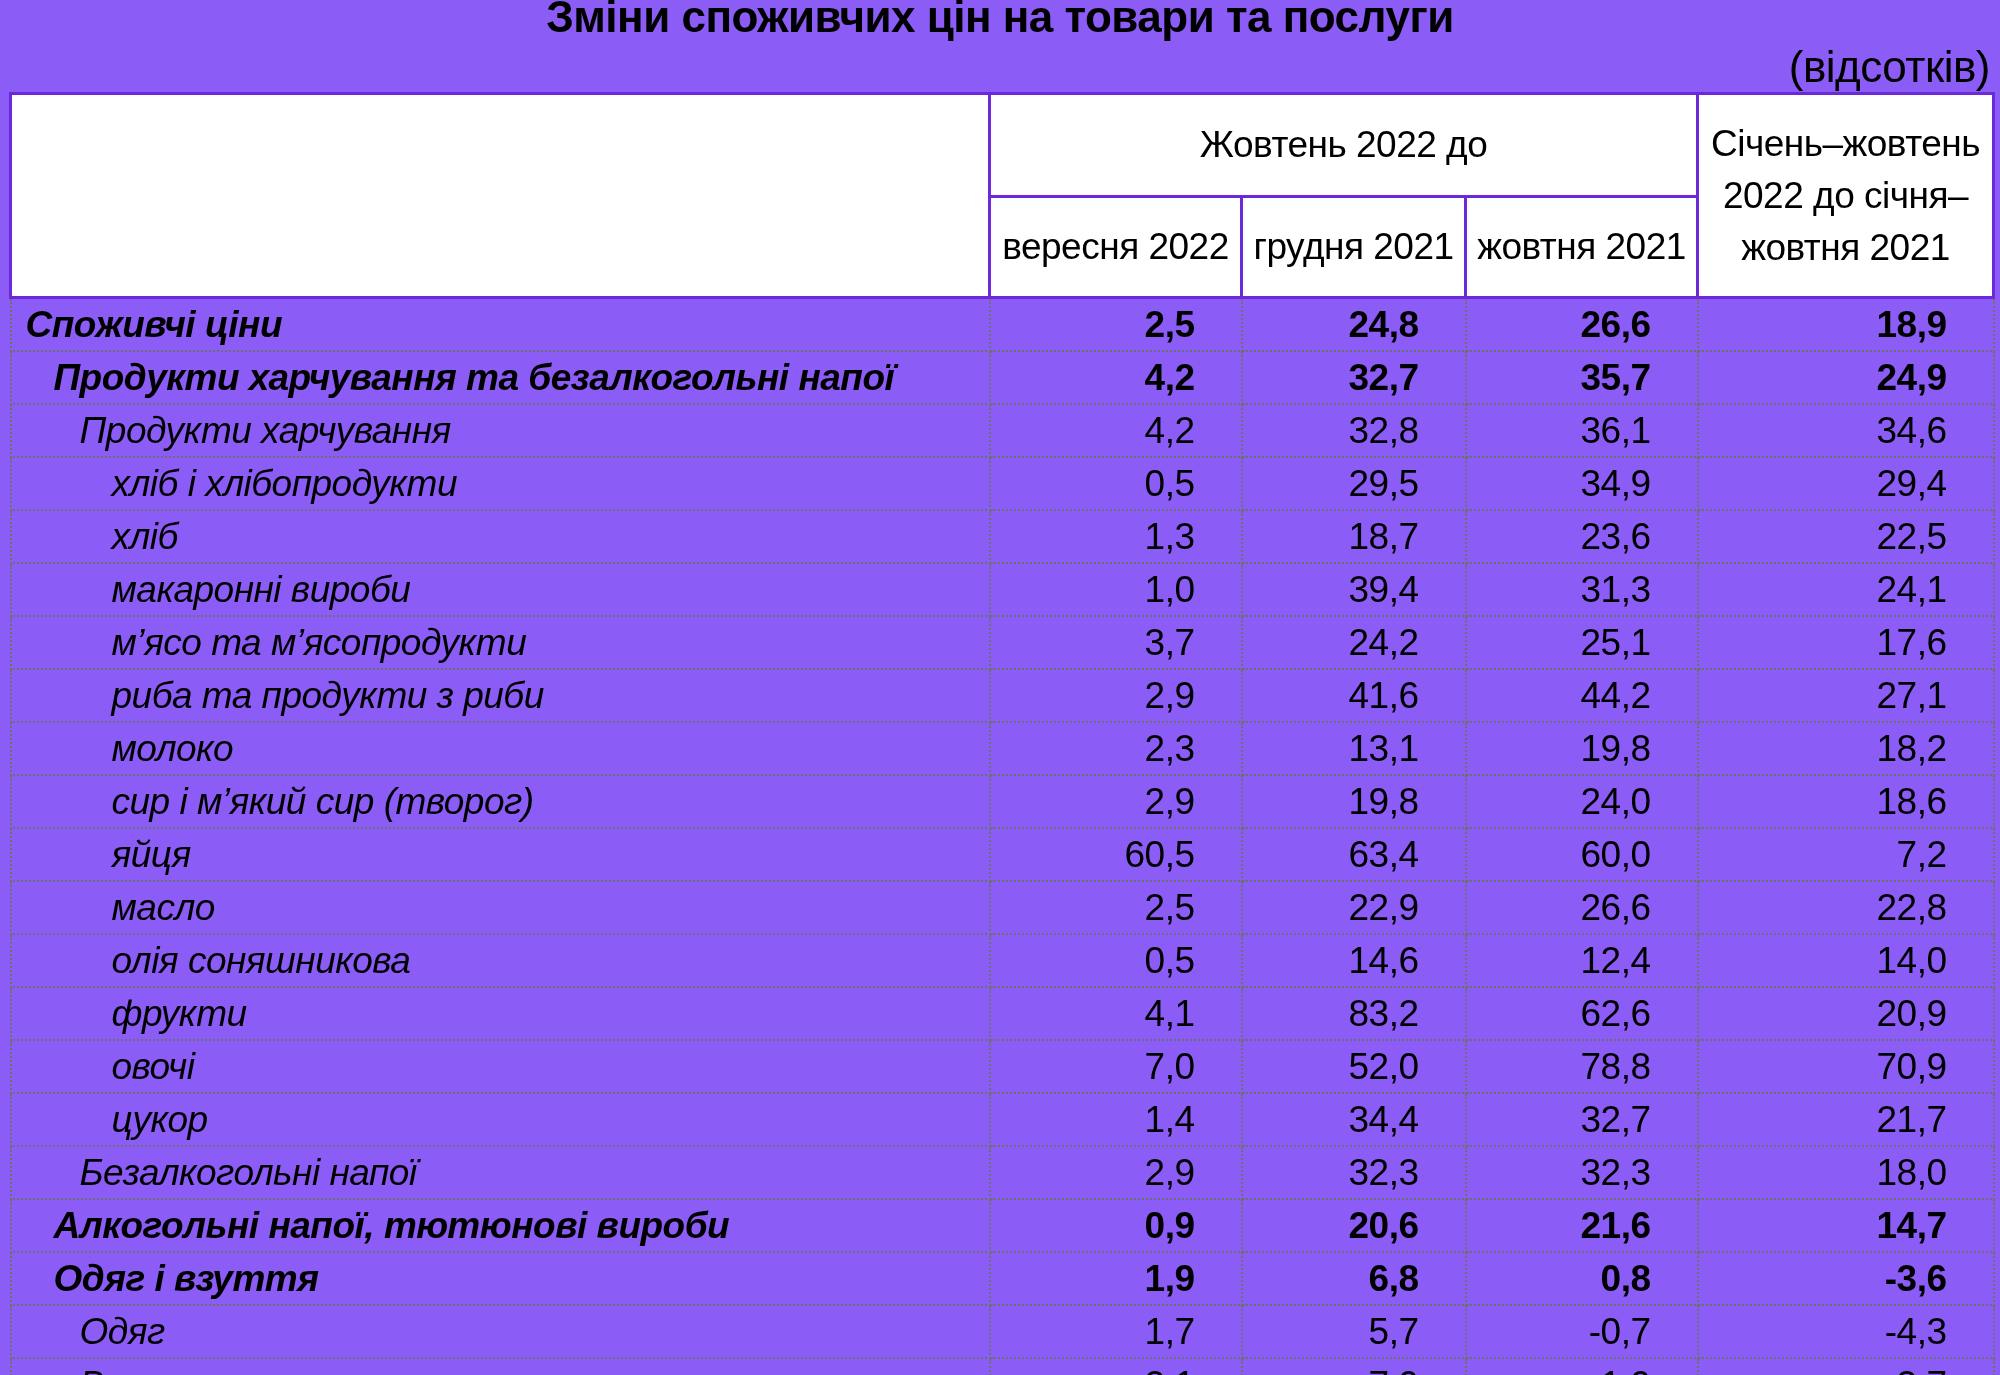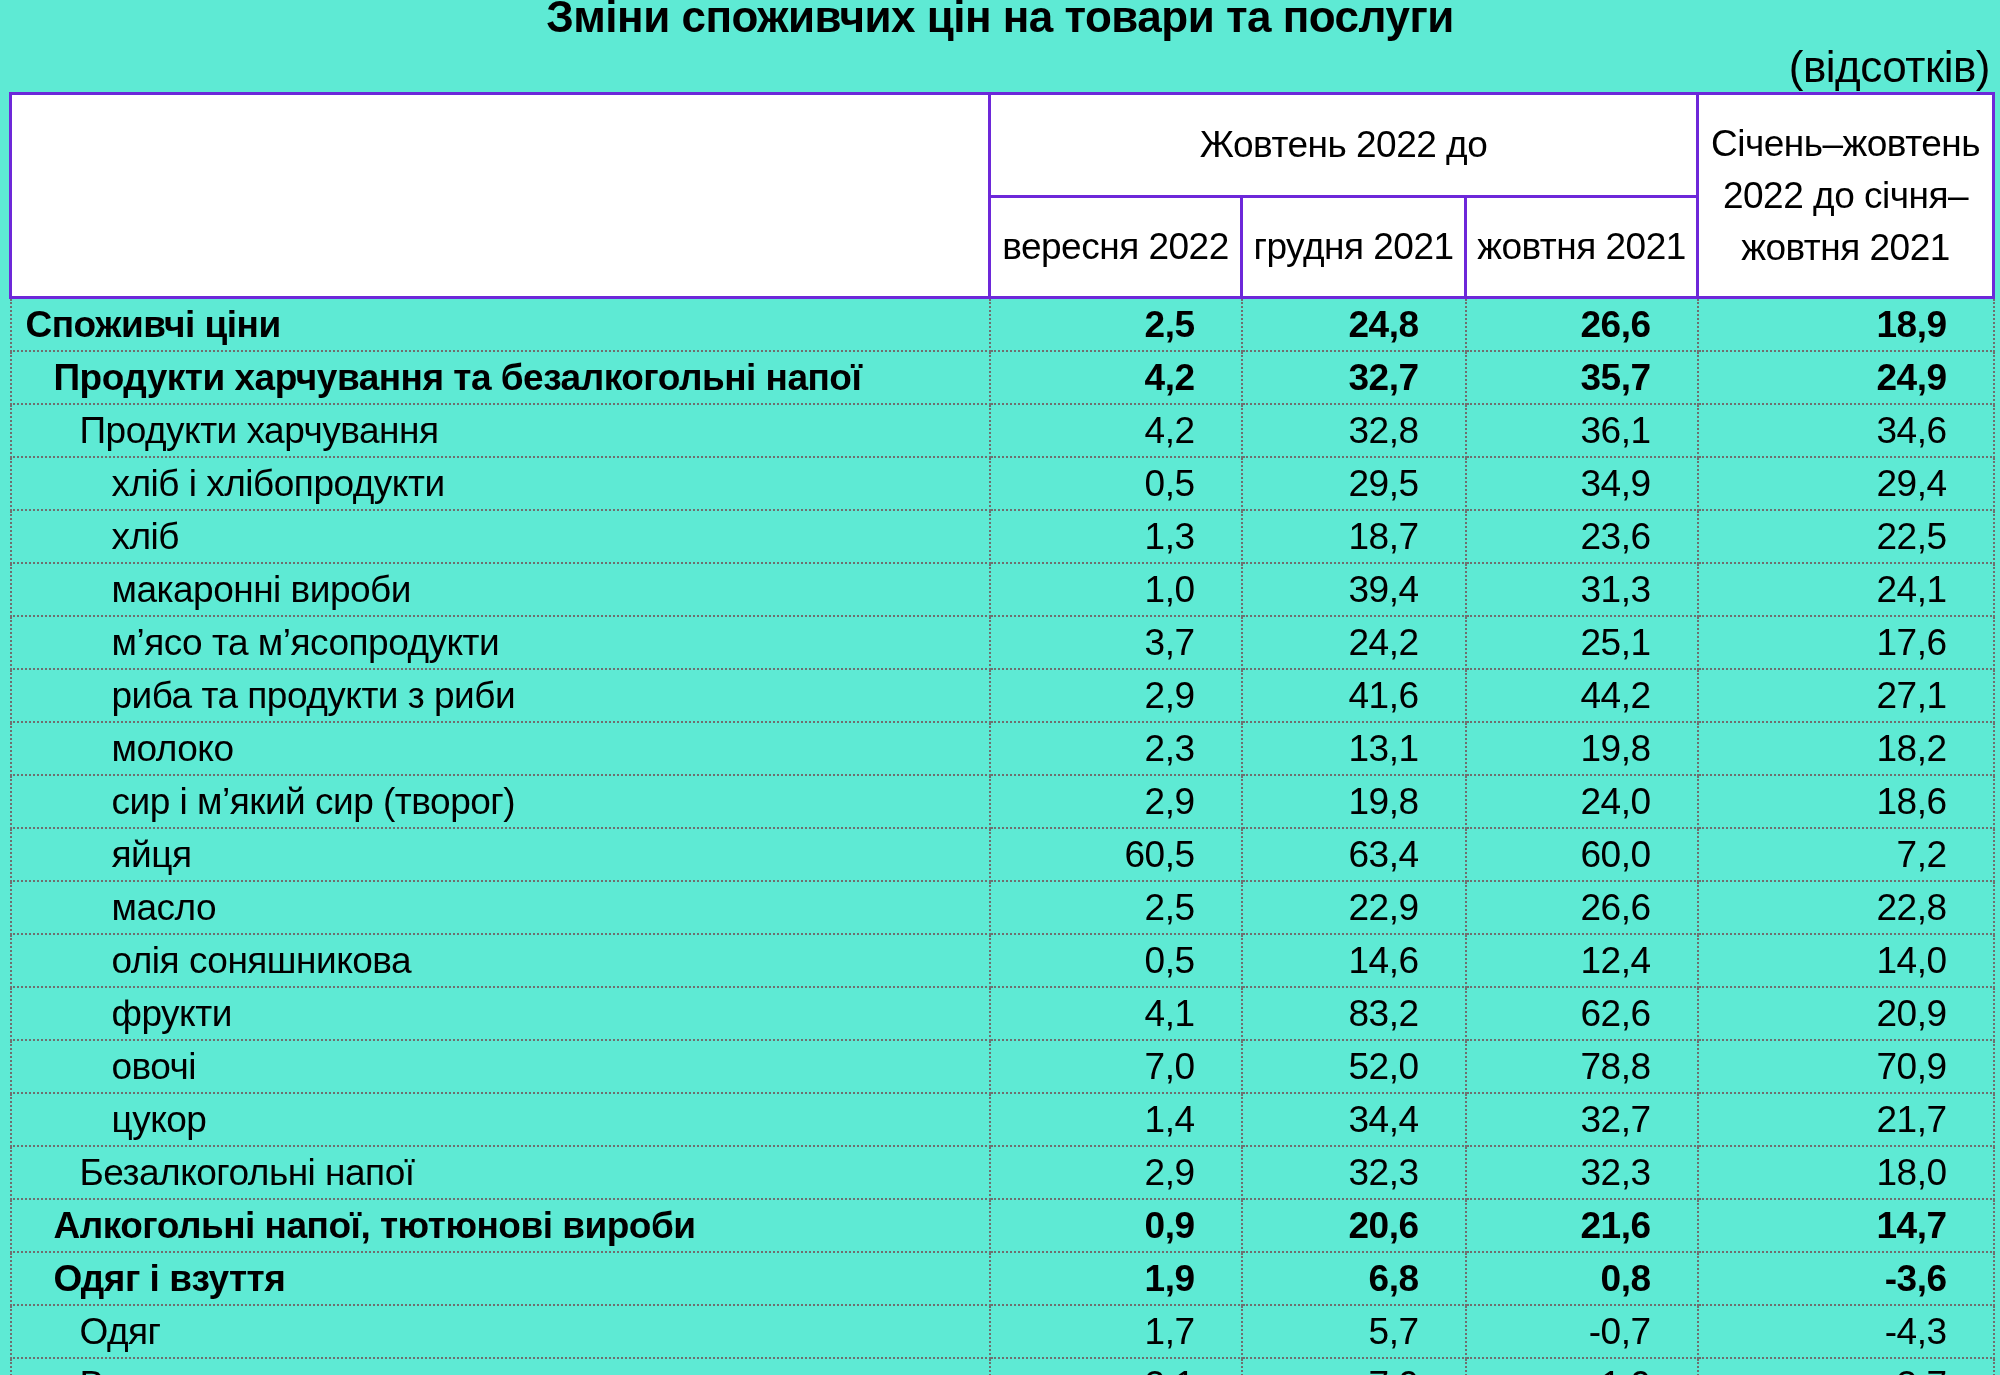--- a/index.html
+++ b/index.html
@@ -1,20 +1,20 @@
 <!DOCTYPE html>
 <html><head>
 <meta charset="utf-8">
 <style>
   html,body{
     margin:0;padding:0;background:#fff;color:#000;
     width:2000px;height:1375px;overflow:hidden;
     font-family:"Liberation Sans","DejaVu Sans",sans-serif;
   }
-  .page{position:relative;width:2000px;height:1375px;background:#5eead4;}
+  .page{position:relative;width:2000px;height:1375px;background:#8b5cf6;}
   .title{
     position:absolute;top:-8px;left:0;width:100%;
     text-align:center;font-size:44px;font-weight:bold;letter-spacing:-0.5px;
   }
   .unit-note{
     position:absolute;top:42px;right:10px;
     font-size:44px;letter-spacing:-0.5px;
   }
   table.price-table{
     position:absolute;left:9px;top:92px;
@@ -27,21 +27,21 @@
     background:#fff;padding:0;
   }
   .price-table thead tr.h1 th{height:100px;}
   .price-table thead tr.h2 th{height:98px;}
   .price-table th.period-col{line-height:52px;font-size:37px;}
   .price-table tbody td{
     border:2px dotted #6f6f6f;
     height:51px;padding:0;line-height:50px;
     white-space:nowrap;overflow:hidden;
   }
-  .price-table tbody td.lbl{text-align:left;}
+  .price-table tbody td.lbl{text-align:left;font-style:italic;}
   .price-table tbody td.val{text-align:right;padding-right:46px;}
   .price-table tbody tr.bold{font-weight:bold;}
 </style>
 </head>
 <body>
 
 <div class="page">
 
   <div class="title">Зміни споживчих цін на товари та послуги</div>
 

